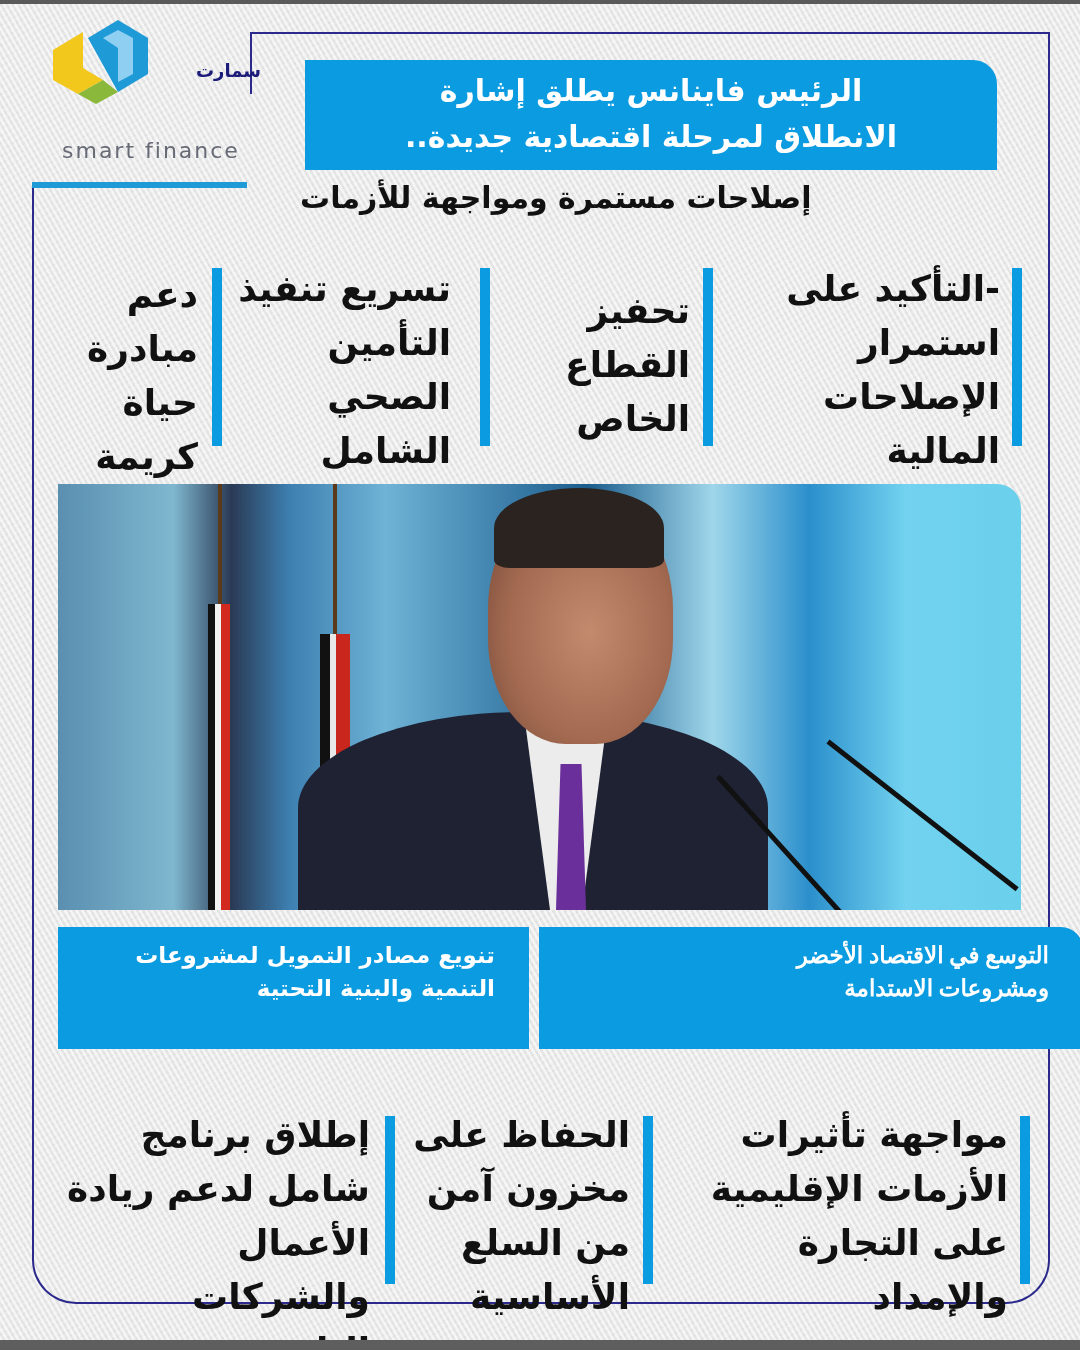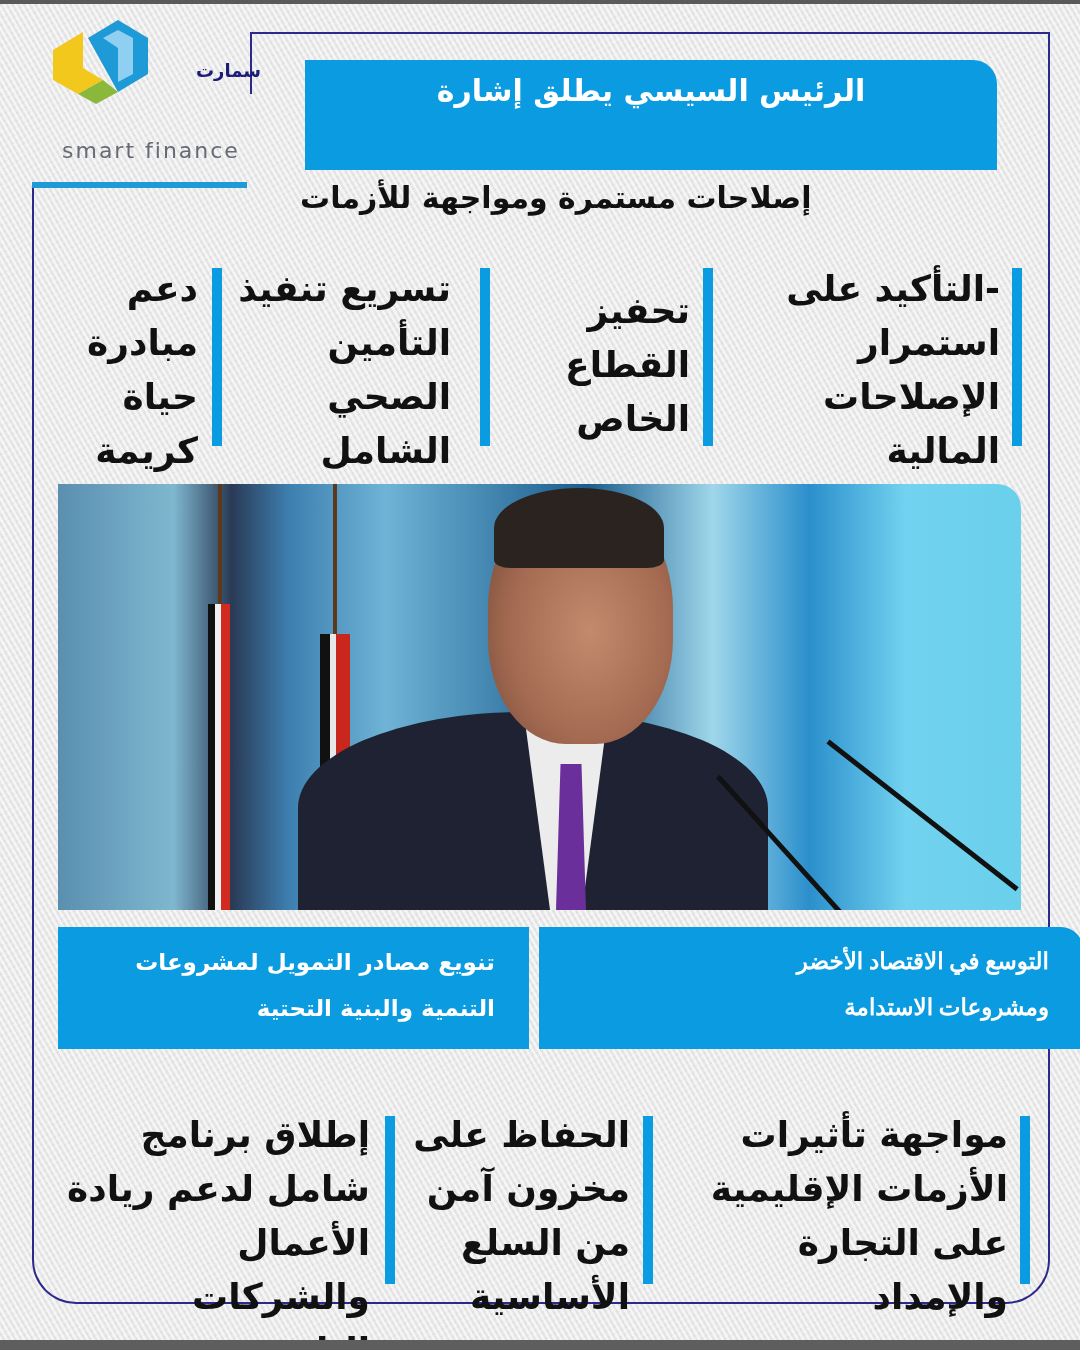--- a/index.html
+++ b/index.html
@@ -83,21 +83,21 @@
     background: #1e2233; border-radius: 48% 48% 0 0;
   }
   .shirt { position: absolute; left: 468px; top: 245px; width: 80px; height: 181px; background: #ececec; clip-path: polygon(0 0, 100% 0, 70% 100%, 30% 100%); }
   .tie { position: absolute; left: 498px; top: 280px; width: 30px; height: 146px; background: #6b2f9b; clip-path: polygon(15% 0, 85% 0, 100% 100%, 0 100%); }
   .mic1 { position: absolute; left: 660px; top: 290px; width: 200px; height: 5px; background: #111; transform: rotate(48deg); transform-origin: left center; }
   .mic2 { position: absolute; left: 770px; top: 255px; width: 240px; height: 5px; background: #111; transform: rotate(38deg); transform-origin: left center; }
 
   
   .box {
     position: absolute; background: #0a9be0; color: #fff; direction: rtl; text-align: right;
-    font-weight: bold; font-size: 23px; line-height: 46px; padding: 12px 34px 0 20px;
+    font-weight: bold; font-size: 23px; line-height: 33px; padding: 12px 34px 0 20px;
     font-family: "DejaVu Sans", sans-serif; white-space: pre-line;
   }
 </style>
 </head>
 <body>
 
 <div class="top-strip"></div>
 
 <div class="frame-top"></div>
 <div class="frame-top-stub"></div>
@@ -111,21 +111,22 @@
     <polygon points="40,30 70,12 100,30 100,66 70,84" fill="#1e9ad6"></polygon>
     <polygon points="55,30 70,22 85,30 85,66 70,74 70,40" fill="#8fd0f2"></polygon>
     <polygon points="5,42 35,24 35,60 55,72 30,86 5,72" fill="#f2c81c"></polygon>
     <polygon points="30,86 55,72 70,84 48,96" fill="#8ab83a"></polygon>
   </svg>
   <div class="logo-ar-top">سمارت</div>
   <div class="logo-en">smart finance</div>
 </div>
 
 <div class="title-box">
-  <div>الرئيس السيسي يطلق إشارة</div>
+  <div>الرئيس فاينانس يطلق إشارة</div>
+  <div>الانطلاق لمرحلة اقتصادية جديدة..</div>
 </div>
 <div class="subtitle">إصلاحات مستمرة ومواجهة للأزمات</div>
 
 <div class="bar" style="left:1012px; top:268px; height:178px;"></div>
 <div class="point" style="left:720px; top:262px; width:280px;">-التأكيد على
 استمرار
 الإصلاحات
 المالية</div>
 
 <div class="bar" style="left:703px; top:268px; height:178px;"></div>
@@ -133,21 +134,21 @@
 القطاع
 الخاص</div>
 
 <div class="bar" style="left:480px; top:268px; height:178px;"></div>
 <div class="point" style="left:216px; top:262px; width:235px;">تسريع تنفيذ
 التأمين
 الصحي
 الشامل</div>
 
 <div class="bar" style="left:212px; top:268px; height:178px;"></div>
-<div class="point" style="left:50px; top:262px; width:148px;">دعم
+<div class="point" style="left:50px; top:268px; width:148px;">دعم
 مبادرة
 حياة
 كريمة</div>
 
 <div class="photo">
   <div class="pole1"></div>
   <div class="pole2"></div>
   <div class="flag1"></div>
   <div class="flag2"></div>
   <div class="suit"></div>

